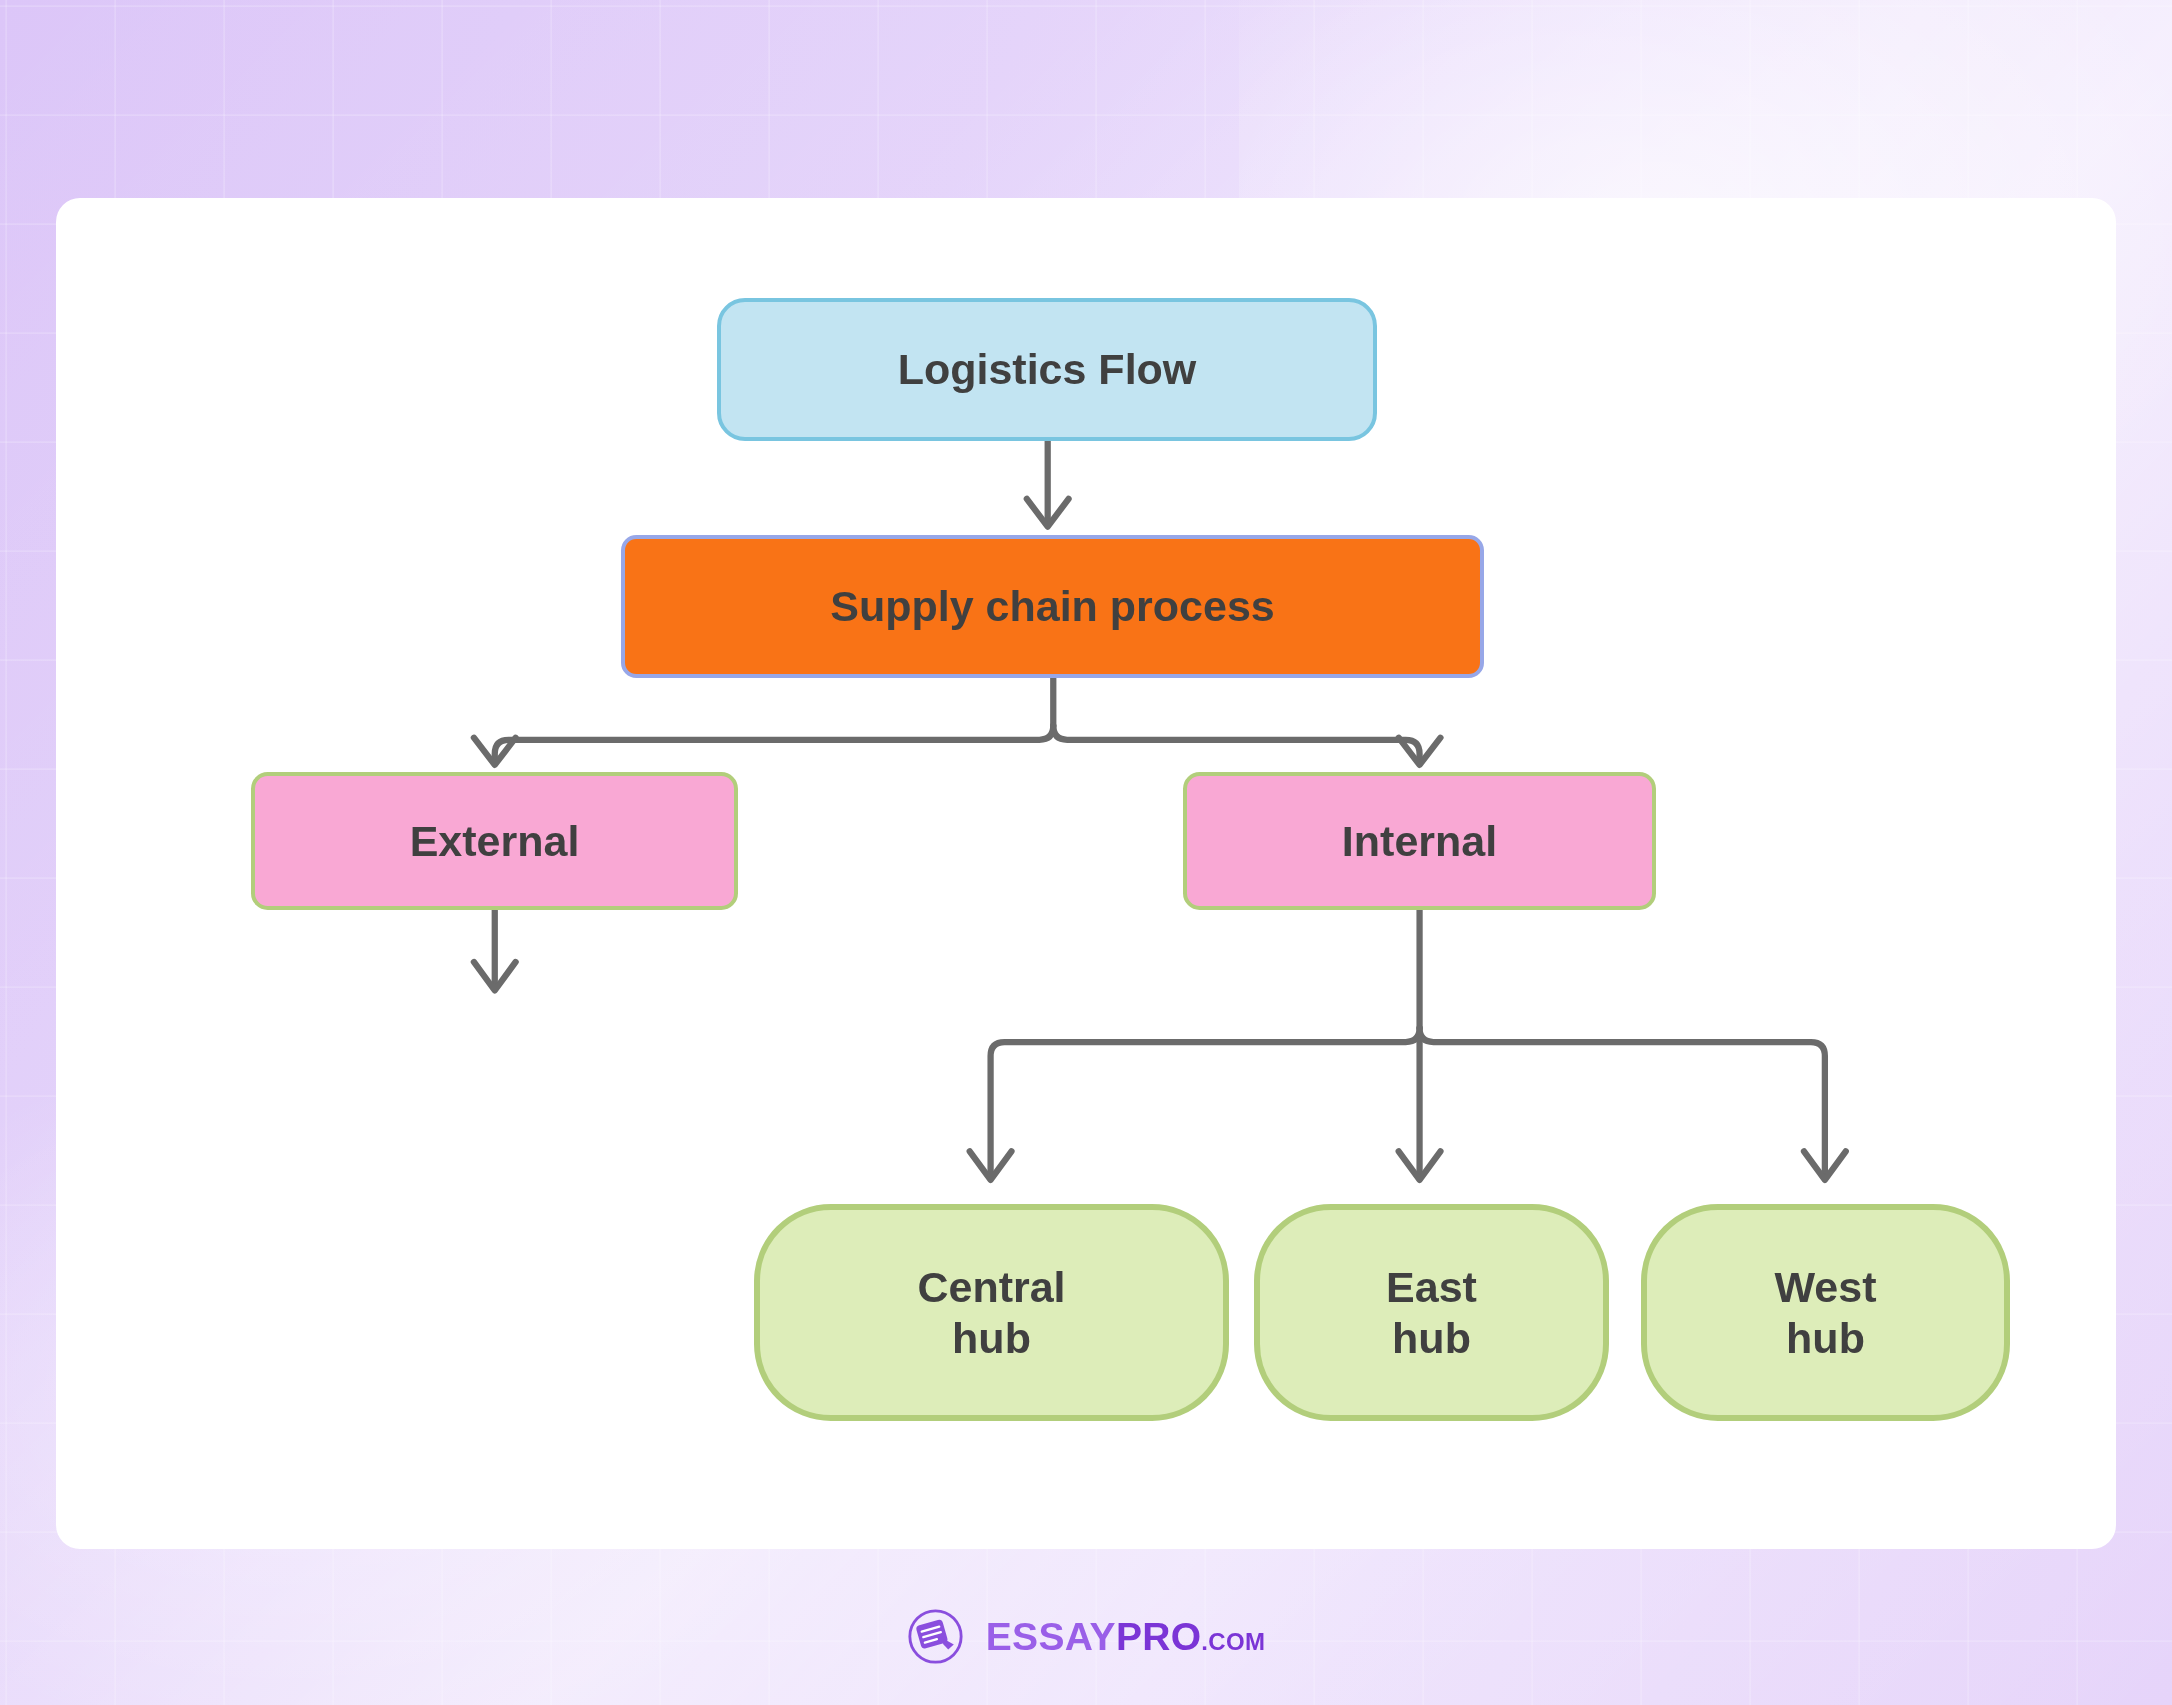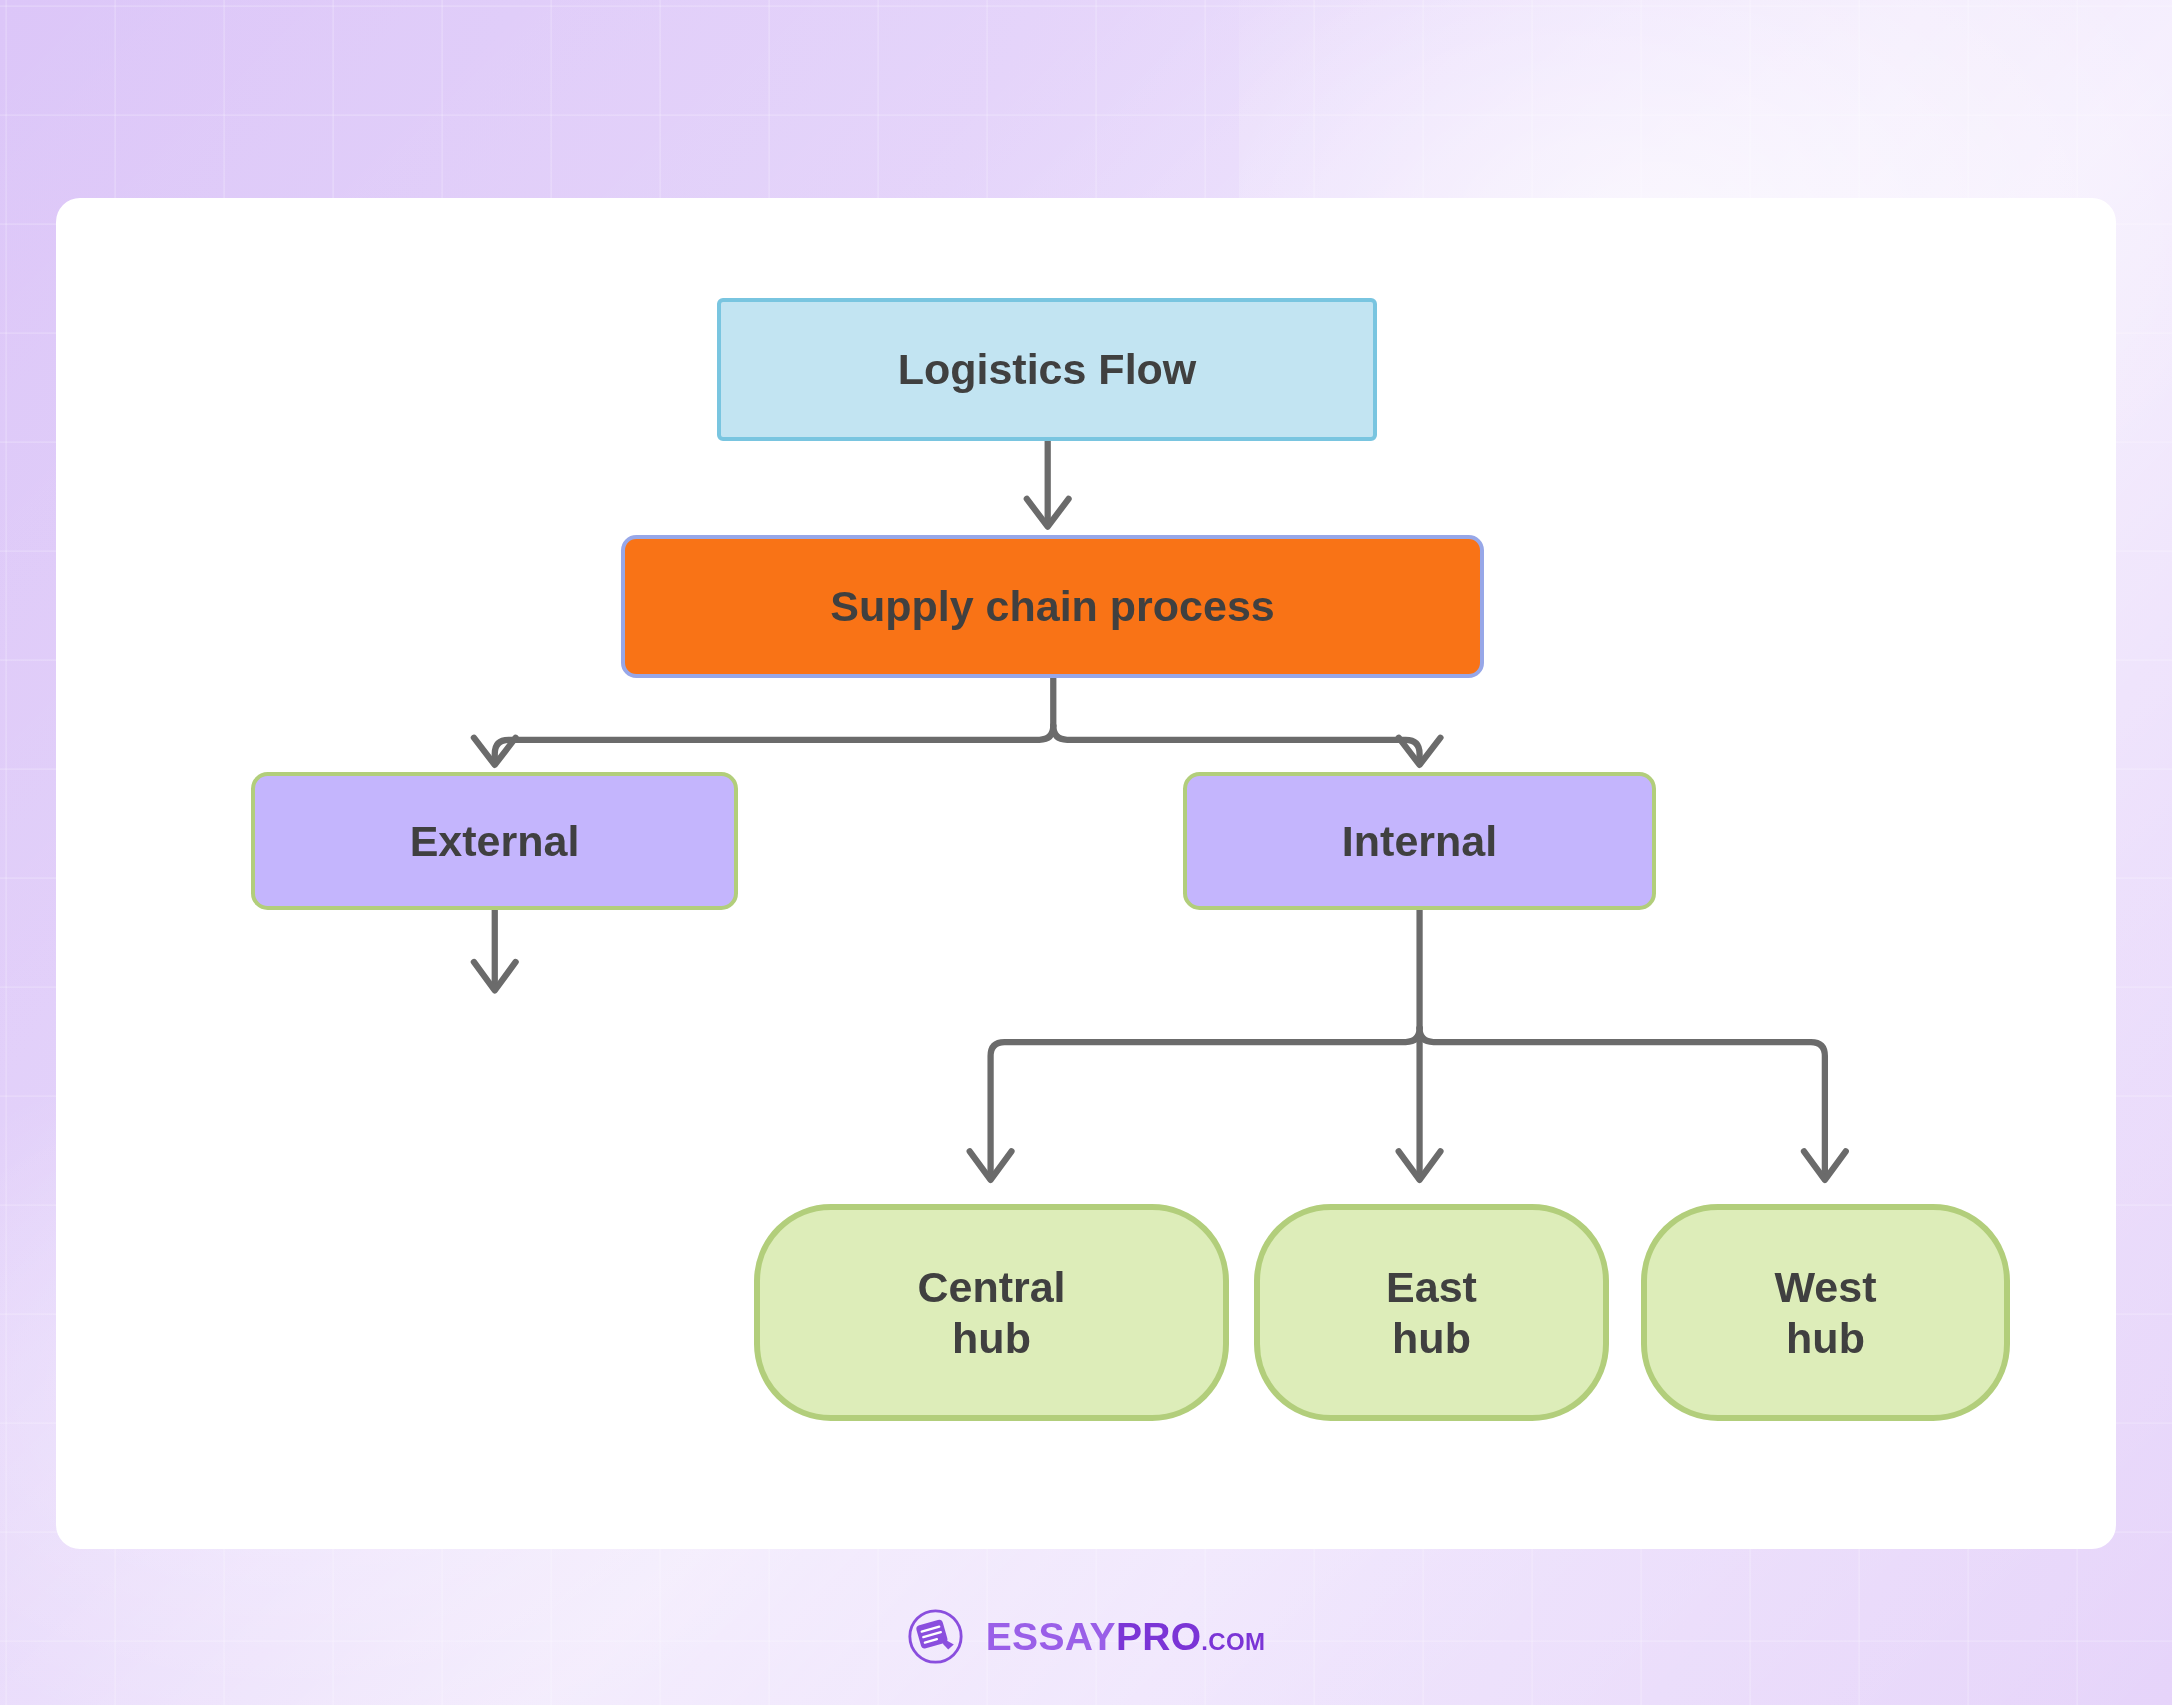--- a/index.html
+++ b/index.html
@@ -79,33 +79,33 @@
     text-align: center;
     color: #404040;
     font-weight: bold;
     line-height: 1.17;
     white-space: pre-line;
   }
 
   .node-root {
     background: #c2e4f2;
     border: 4.9px solid #79c5e0;
-    border-radius: 6px;
+    border-radius: 28px;
     font-size: 43px;
   }
 
   .node-process {
     background: #f97316;
     border: 4.9px solid #97a7e8;
     border-radius: 15.3px;
     font-size: 43px;
   }
 
   .node-branch {
-    background: #c4b5fd;
+    background: #f9a8d4;
     border: 4.9px solid #b2ce7b;
     border-radius: 16.7px;
     font-size: 43px;
   }
 
   .node-leaf {
     background: #ddedb9;
     border: 6.3px solid #b2ce7b;
     border-radius: 77px;
     font-size: 43px;

